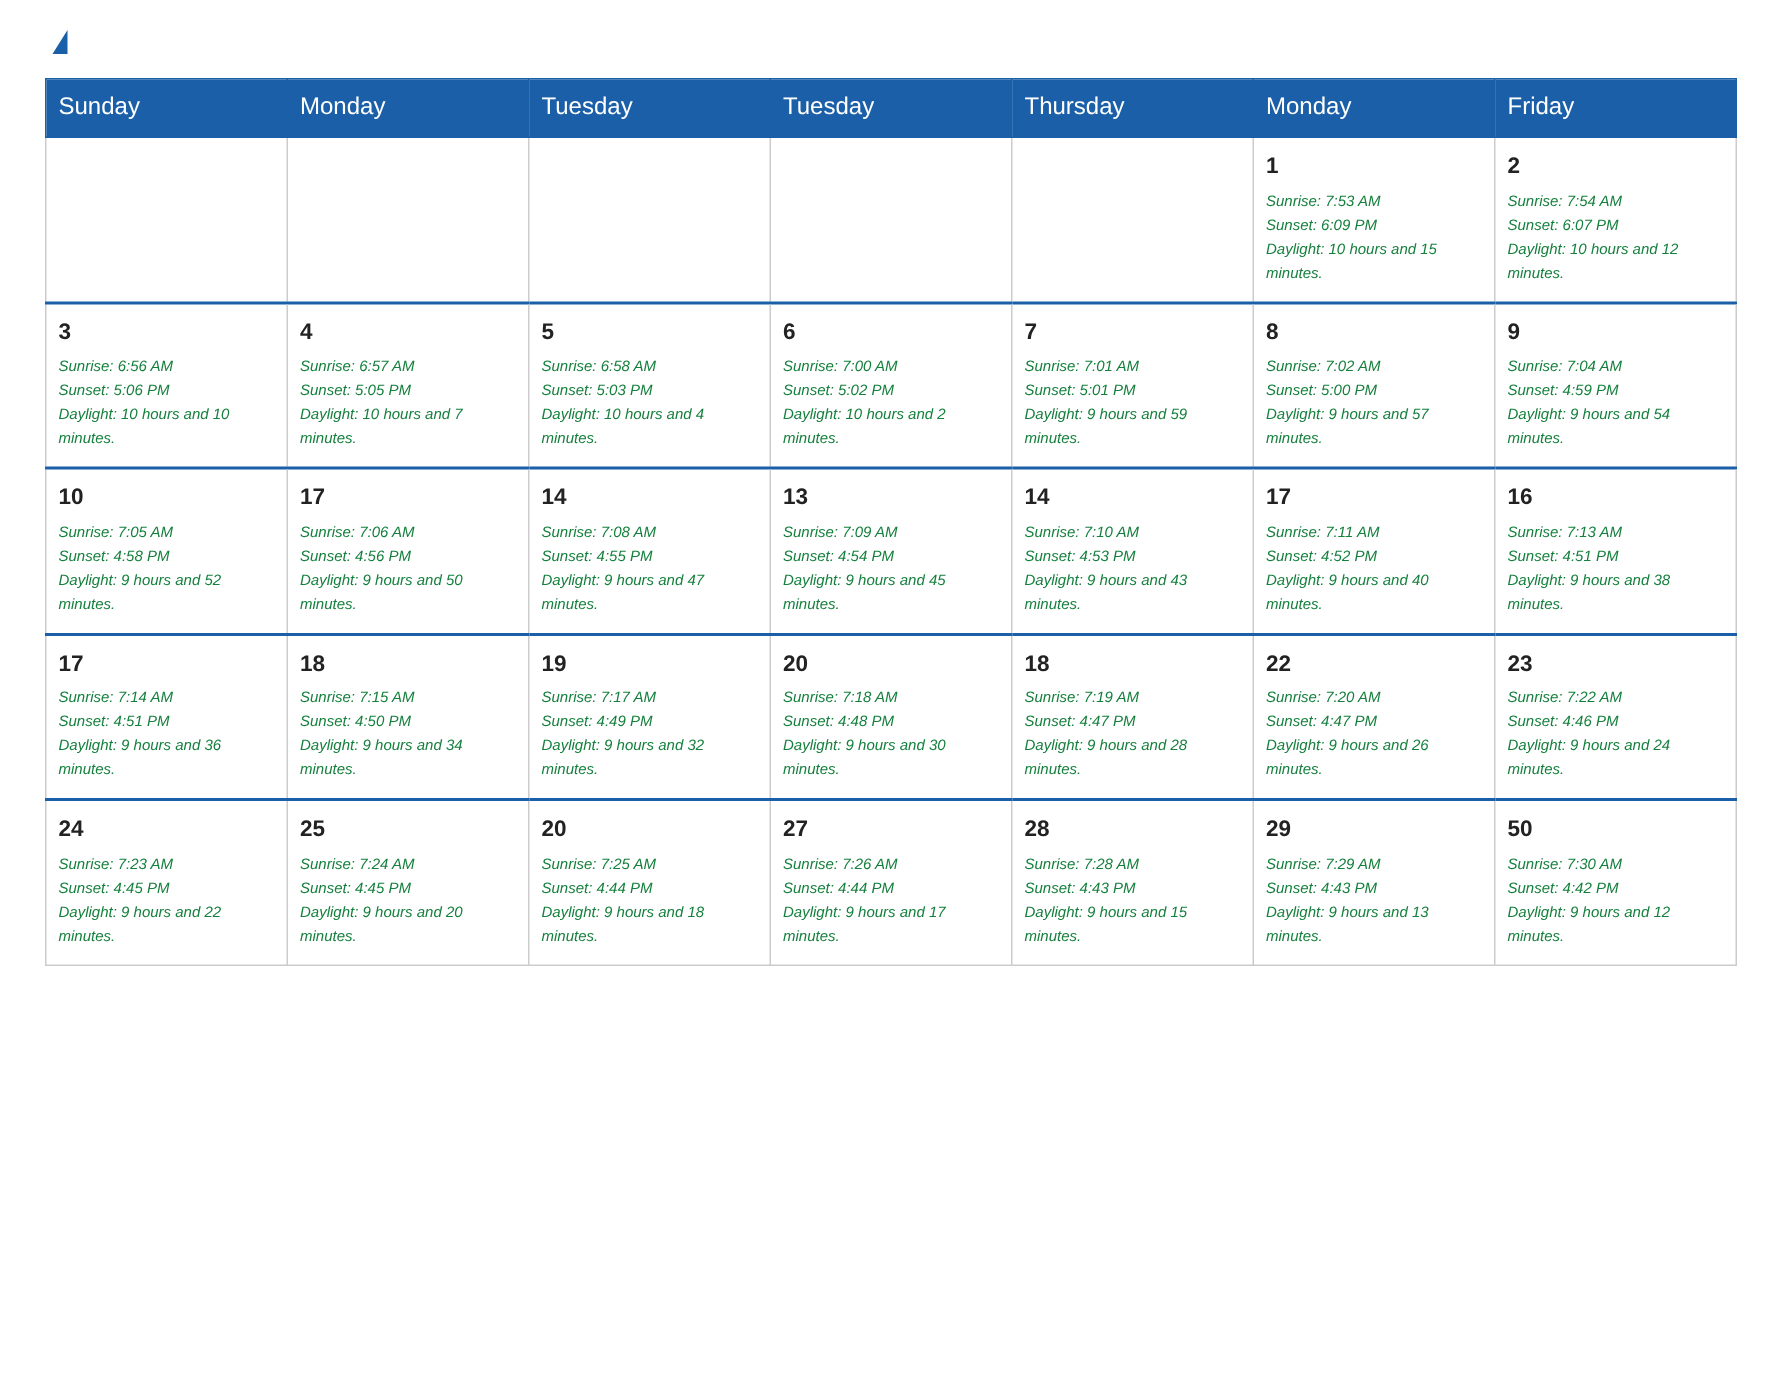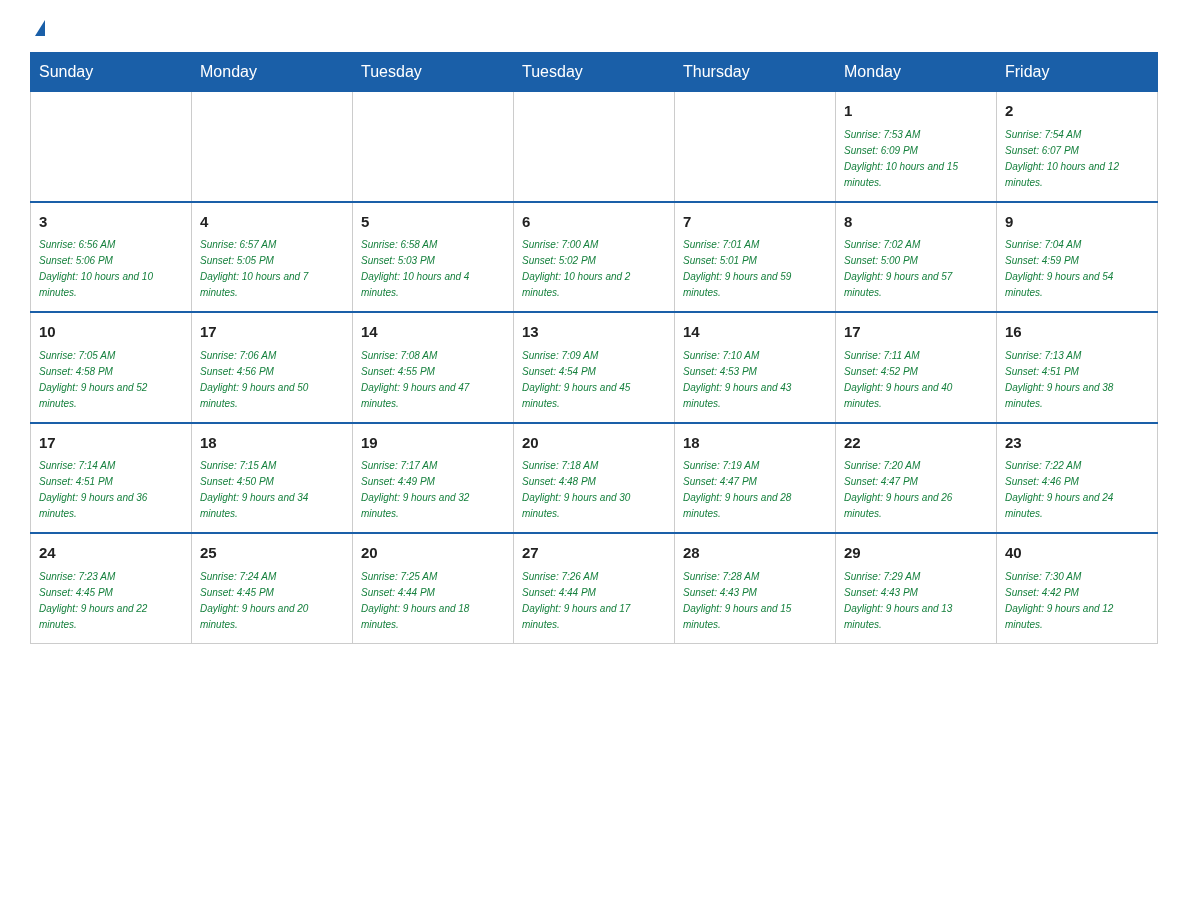--- a/index.html
+++ b/index.html
@@ -254,18 +254,18 @@
         </td>
         <td>
           <span class="day-num">28</span>
           <div class="day-info">Sunrise: 7:28 AM<br>Sunset: 4:43 PM<br>Daylight: 9 hours and 15 minutes.</div>
         </td>
         <td>
           <span class="day-num">29</span>
           <div class="day-info">Sunrise: 7:29 AM<br>Sunset: 4:43 PM<br>Daylight: 9 hours and 13 minutes.</div>
         </td>
         <td>
-          <span class="day-num">40</span>
+          <span class="day-num">50</span>
           <div class="day-info">Sunrise: 7:30 AM<br>Sunset: 4:42 PM<br>Daylight: 9 hours and 12 minutes.</div>
         </td>
       </tr>
     </tbody>
 </table>
 
 </body></html>

